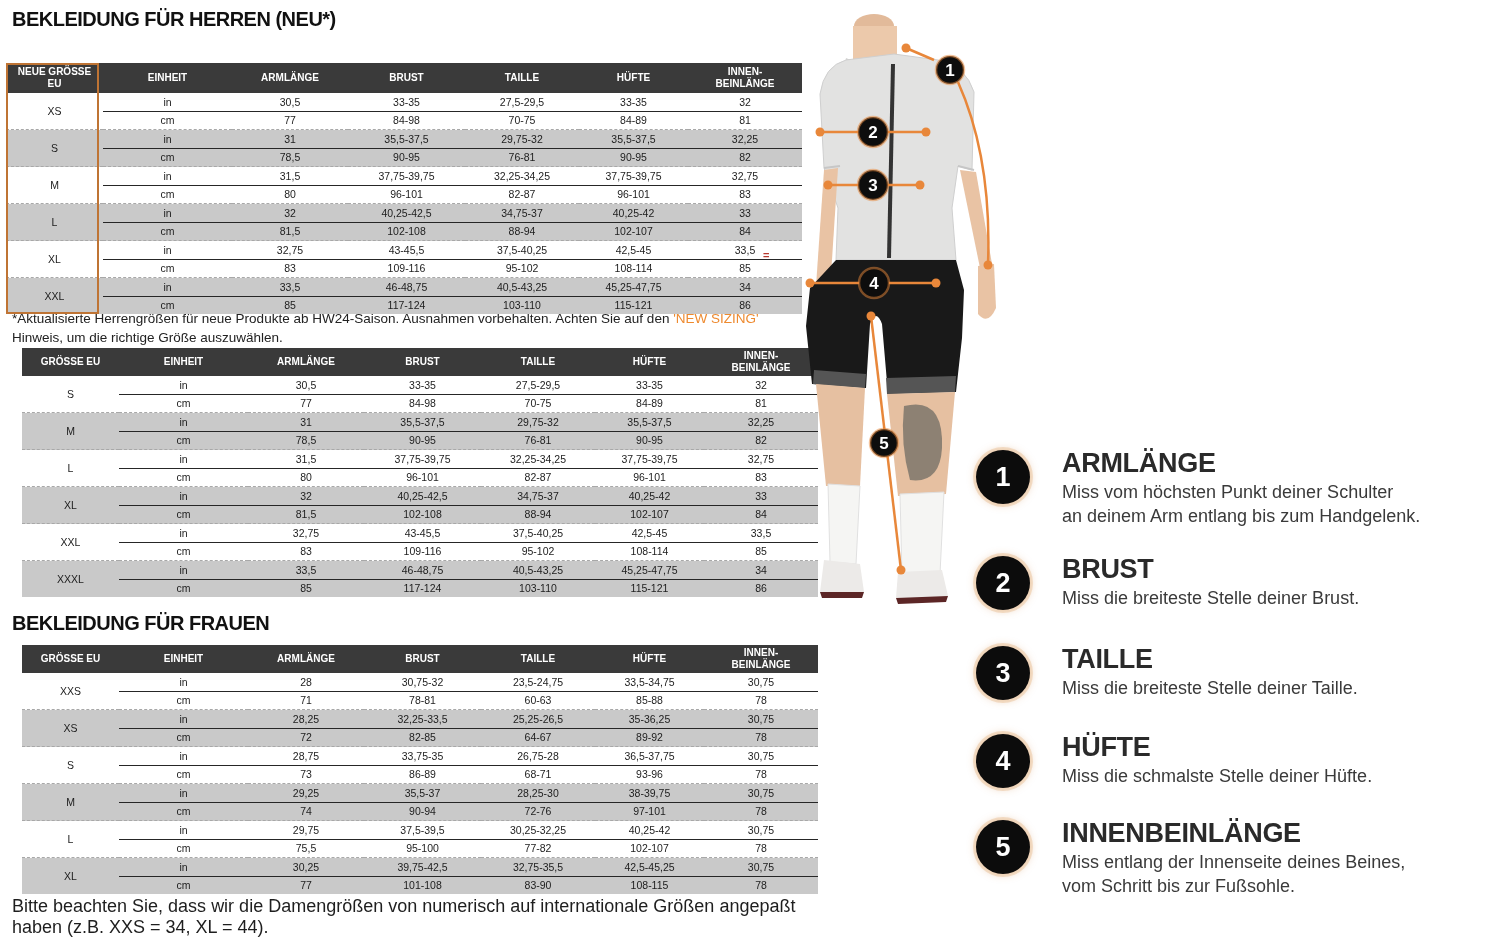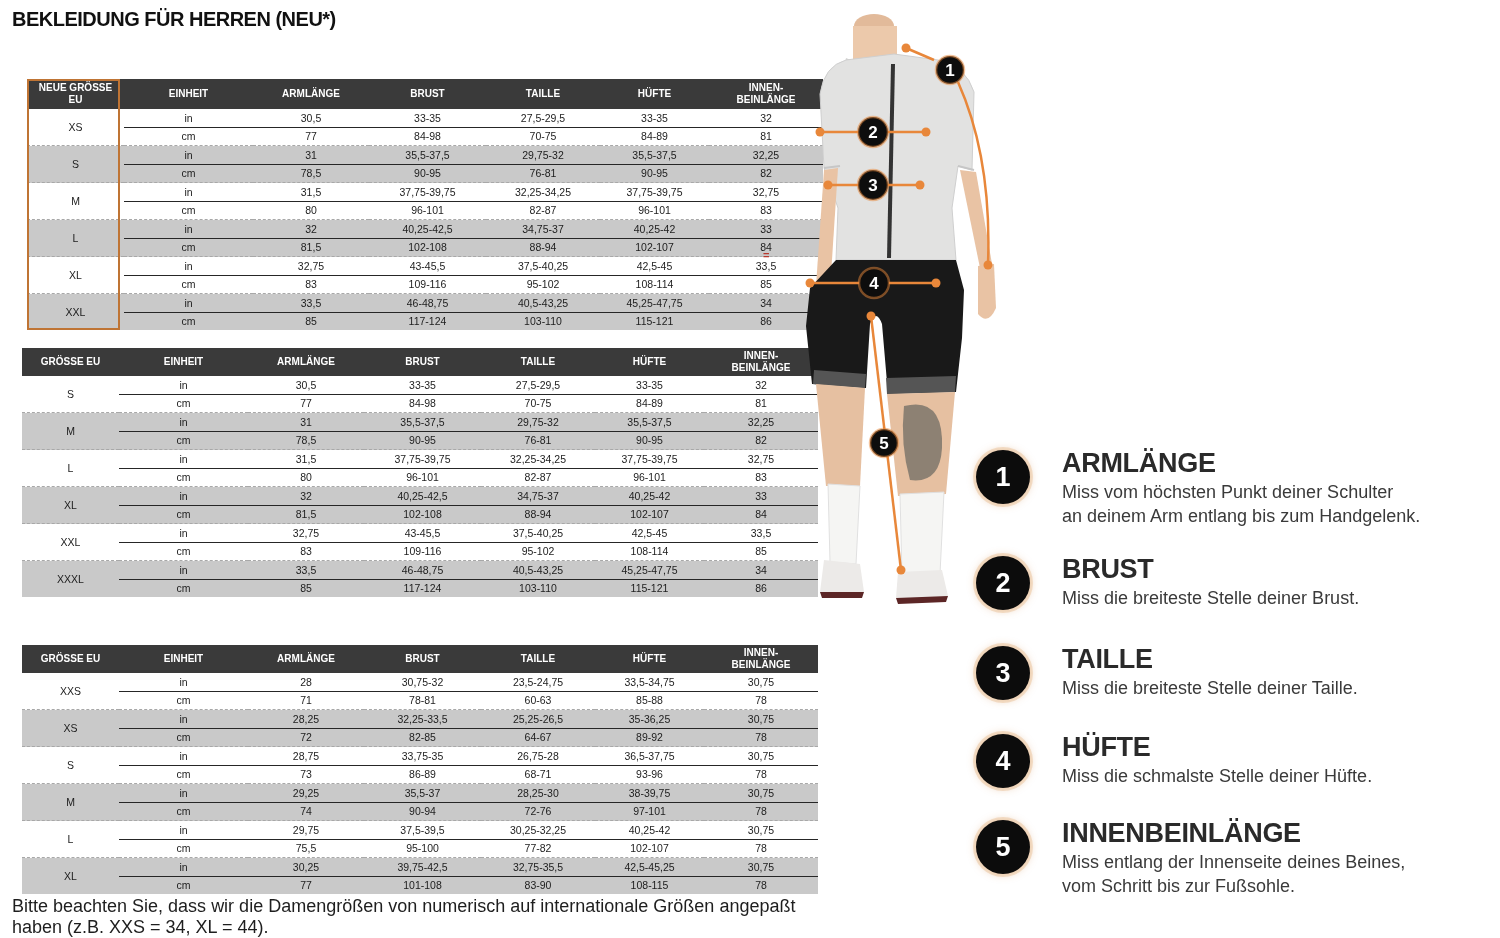--- a/index.html
+++ b/index.html
@@ -4,21 +4,21 @@
 <style>
   html,body { margin:0; padding:0; background:#fff; }
   body { font-family:"Liberation Sans", sans-serif; }
   #root { position:relative; width:1500px; height:938px; background:#ffffff; overflow:hidden; }
 
   .section-title { position:absolute; margin:0; font-size:20px; font-weight:700; letter-spacing:-0.5px; color:#111; white-space:nowrap; }
   #men-title   { left:12px; top:8px; }
   #women-title { left:12px; top:612px; }
 
   .tbl-wrap { position:absolute; }
-  #t1wrap { left:27px; top:63px;margin-top:16px; }
+  #t1wrap { left:6px; top:63px; }
   #t2wrap { left:22px; top:348px; }
   #t3wrap { left:22px; top:645px; }
 
   table.sizing-table { border-collapse:collapse; table-layout:fixed; width:768px; font-size:10.5px; color:#1c1c1c; }
   .sizing-table th { background:#3a3a3a; color:#ffffff; font-size:10px; font-weight:700; text-align:center; vertical-align:middle; white-space:pre-line; line-height:1.25; height:30px; padding:0 2px; }
   .compact th { height:28px; }
   .sizing-table th:nth-child(1){ width:93px; }
   .sizing-table th:nth-child(2){ width:125px; }
   .sizing-table th:nth-child(3){ width:112px; }
   .sizing-table th:nth-child(4){ width:113px; }
@@ -177,20 +177,21 @@
             <td class="measure-cell">117-124</td>
             <td class="measure-cell">103-110</td>
             <td class="measure-cell">115-121</td>
             <td class="measure-cell">86</td>
           </tr>
         </tbody>
       </table>
     <div class="col-highlight"></div>
   </div>
 
+  <p class="footnote"><span>*Aktualisierte Herrengrößen für neue Produkte ab HW24-Saison. Ausnahmen vorbehalten. Achten Sie auf den </span><span class="highlight">'NEW SIZING'</span><br><span>Hinweis, um die richtige Größe auszuwählen.</span></p>
 
   <div class="tbl-wrap" id="t2wrap">
     <table class="sizing-table compact">
         <thead>
           <tr>
             <th>GRÖSSE EU</th>
             <th>EINHEIT</th>
             <th>ARMLÄNGE</th>
             <th>BRUST</th>
             <th>TAILLE</th>
@@ -299,20 +300,21 @@
             <td class="measure-cell">85</td>
             <td class="measure-cell">117-124</td>
             <td class="measure-cell">103-110</td>
             <td class="measure-cell">115-121</td>
             <td class="measure-cell">86</td>
           </tr>
         </tbody>
       </table>
   </div>
 
+  <h1 class="section-title" id="women-title">BEKLEIDUNG FÜR FRAUEN</h1>
 
   <div class="tbl-wrap" id="t3wrap">
     <table class="sizing-table compact">
         <thead>
           <tr>
             <th>GRÖSSE EU</th>
             <th>EINHEIT</th>
             <th>ARMLÄNGE</th>
             <th>BRUST</th>
             <th>TAILLE</th>

